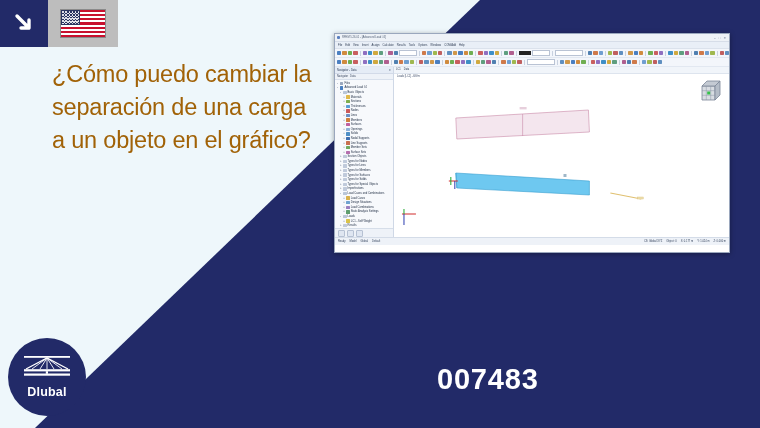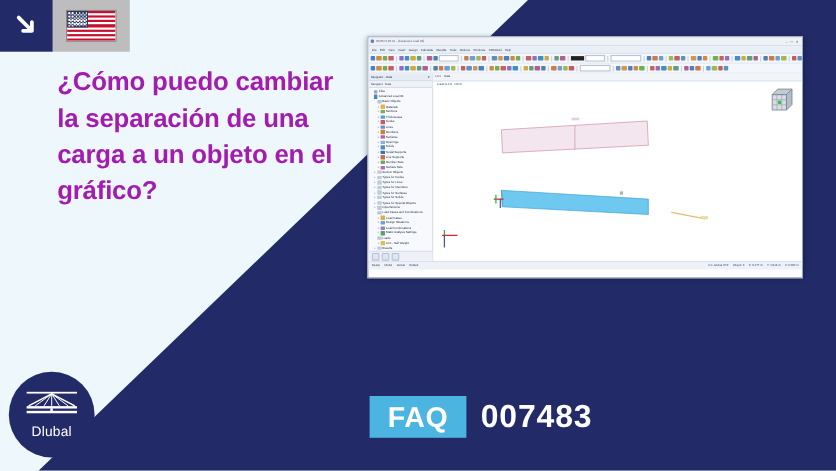--- a/index.html
+++ b/index.html
@@ -28,34 +28,34 @@
   }
   .flag{position:relative;width:44px;height:27px;background:#fff;overflow:hidden;
         box-shadow:0 0 0 1px #8a8a8a;}
   .flag .stripe{position:absolute;left:0;width:100%;height:2.077px;background:#c8102e;}
   .flag .canton{position:absolute;left:0;top:0;width:19px;height:14.5px;background:#2a3560;}
   .flag .canton i{position:absolute;width:1.6px;height:1.6px;background:#fff;border-radius:50%;}
 
   
   .headline{
     position:absolute;left:52px;top:58px;width:265px;
-    color:#a21caf;
-    font-size:23.5px;line-height:33px;font-weight:700;
+    color:#a16207;
+    font-size:23.5px;line-height:33px;font-weight:400;
     letter-spacing:-0.2px;
   }
 
   
   .logo{
     position:absolute;left:8px;top:338px;width:78px;height:78px;border-radius:50%;
     background:#222a68;
   }
   .logo .mark{position:absolute;left:16px;top:18px;width:46px;height:30px;}
   .logo .word{
     position:absolute;left:0;top:47px;width:78px;text-align:center;
-    color:#fff;font-size:12.5px;font-weight:400;letter-spacing:.2px;
+    color:#fff;font-size:12.5px;font-weight:700;letter-spacing:.2px;
   }
 
   
   .faq-badge{
     position:absolute;left:336px;top:360px;width:88px;height:38px;
     background:#4cb4e0;color:#fff;
     font-size:26px;font-weight:700;letter-spacing:.5px;
     display:flex;align-items:center;justify-content:center;
   }
   .faq-num{
@@ -215,21 +215,20 @@
       <rect x="0" y="0" width="46" height="1.8" fill="#ffffff"></rect>
       <path d="M2 13 L23 2 L44 13" fill="none" stroke="#ffffff" stroke-width="1.3"></path>
       <path d="M23 2 L8 13 M23 2 L16 13 M23 2 L30 13 M23 2 L38 13 M23 2 L23 13" stroke="#ffffff" stroke-width="0.9"></path>
       <rect x="0" y="13.2" width="46" height="2.2" fill="#ffffff"></rect>
       <rect x="0" y="17.5" width="46" height="2.2" fill="#ffffff"></rect>
       <rect x="21.8" y="15.2" width="2.2" height="2.6" fill="#ffffff"></rect>
     </svg>
     <div class="word">Dlubal</div>
   </div>
 
-  <div class="faq-badge">FAQ</div>
   <div class="faq-num">007483</div>
 
   <div class="app">
 
     <div class="app-title">
       <div class="tdot"></div>
       <div class="ttxt">RFEM 5.26.01 - [Advanced Load #4]</div>
       <div class="wbtns">
         <span>–</span>
         <span>□</span>

